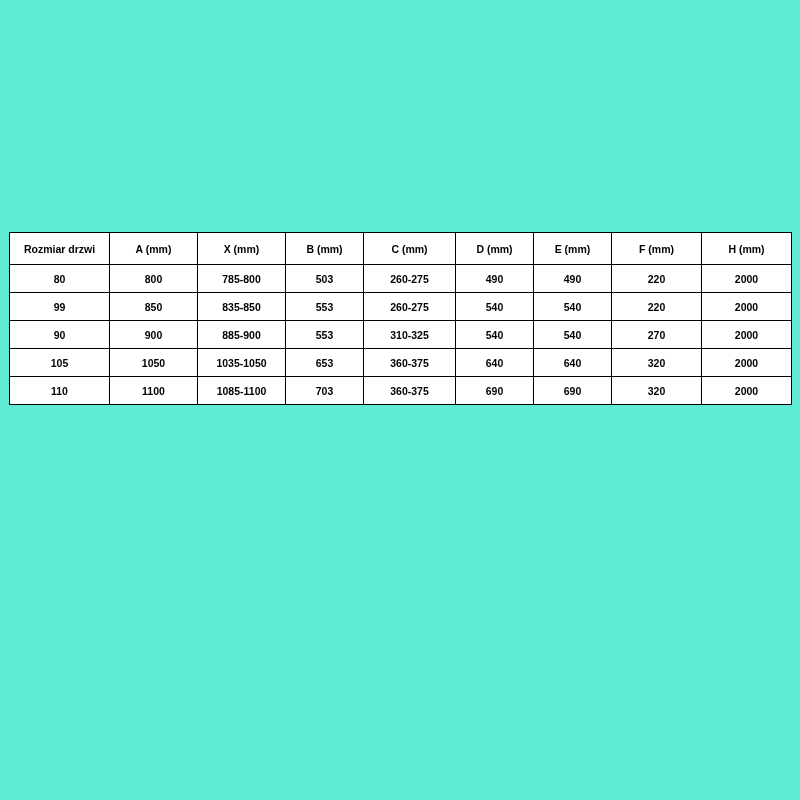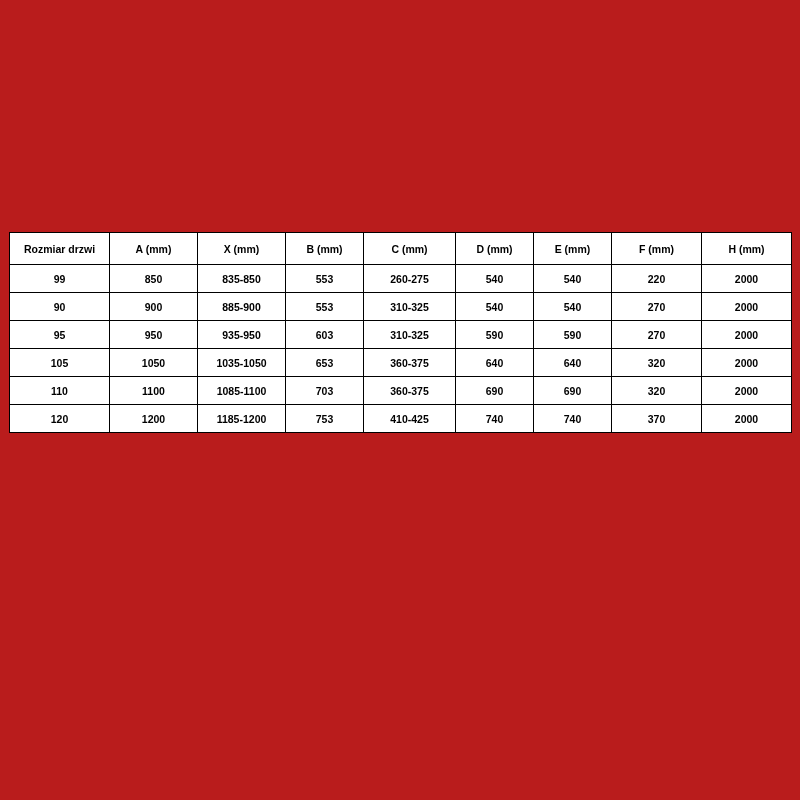--- a/index.html
+++ b/index.html
@@ -13,21 +13,21 @@
     font-family: "Liberation Sans", sans-serif;
     position: relative;
     overflow: hidden;
   }
   .sheet {
     position: absolute;
     left: 0;
     top: 0;
     width: 800px;
     height: 800px;
-    background: #b91c1c;
+    background: #5eead4;
   }
   .table-wrap {
     position: absolute;
     left: 9px;
     top: 232px;
     width: 782px;
   }
   table.spec {
     border-collapse: collapse;
     width: 782px;
@@ -85,49 +85,49 @@
           <th>B (mm)</th>
           <th>C (mm)</th>
           <th>D (mm)</th>
           <th>E (mm)</th>
           <th>F (mm)</th>
           <th>H (mm)</th>
         </tr>
       </thead>
       <tbody>
         <tr>
+          <td>80</td>
+          <td>800</td>
+          <td>785-800</td>
+          <td>503</td>
+          <td>260-275</td>
+          <td>490</td>
+          <td>490</td>
+          <td>220</td>
+          <td>2000</td>
+        </tr>
+        <tr>
           <td>99</td>
           <td>850</td>
           <td>835-850</td>
           <td>553</td>
           <td>260-275</td>
           <td>540</td>
           <td>540</td>
           <td>220</td>
           <td>2000</td>
         </tr>
         <tr>
           <td>90</td>
           <td>900</td>
           <td>885-900</td>
           <td>553</td>
           <td>310-325</td>
           <td>540</td>
           <td>540</td>
-          <td>270</td>
-          <td>2000</td>
-        </tr>
-        <tr>
-          <td>95</td>
-          <td>950</td>
-          <td>935-950</td>
-          <td>603</td>
-          <td>310-325</td>
-          <td>590</td>
-          <td>590</td>
           <td>270</td>
           <td>2000</td>
         </tr>
         <tr>
           <td>105</td>
           <td>1050</td>
           <td>1035-1050</td>
           <td>653</td>
           <td>360-375</td>
           <td>640</td>
@@ -139,27 +139,16 @@
           <td>110</td>
           <td>1100</td>
           <td>1085-1100</td>
           <td>703</td>
           <td>360-375</td>
           <td>690</td>
           <td>690</td>
           <td>320</td>
           <td>2000</td>
         </tr>
-        <tr>
-          <td>120</td>
-          <td>1200</td>
-          <td>1185-1200</td>
-          <td>753</td>
-          <td>410-425</td>
-          <td>740</td>
-          <td>740</td>
-          <td>370</td>
-          <td>2000</td>
-        </tr>
       </tbody>
     </table>
   </div>
 </div>
 
 </body></html>

